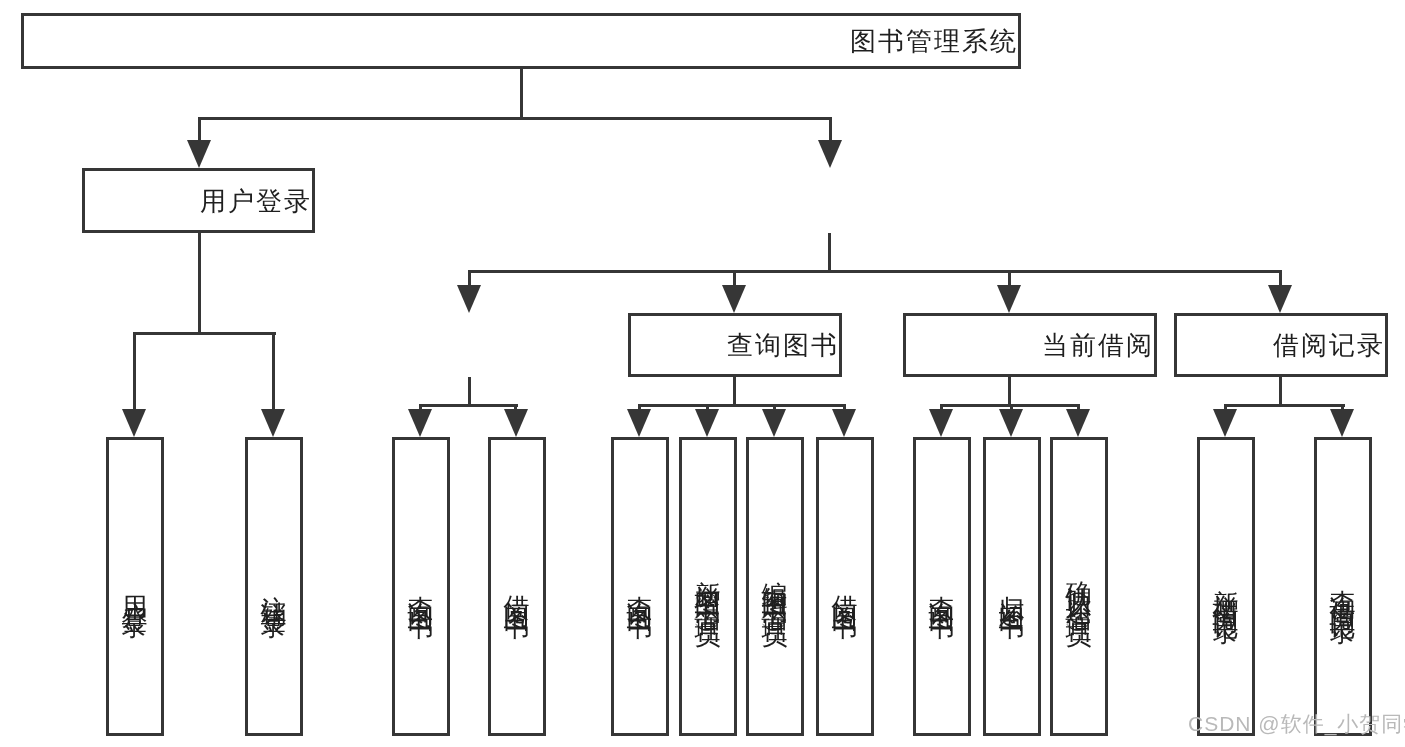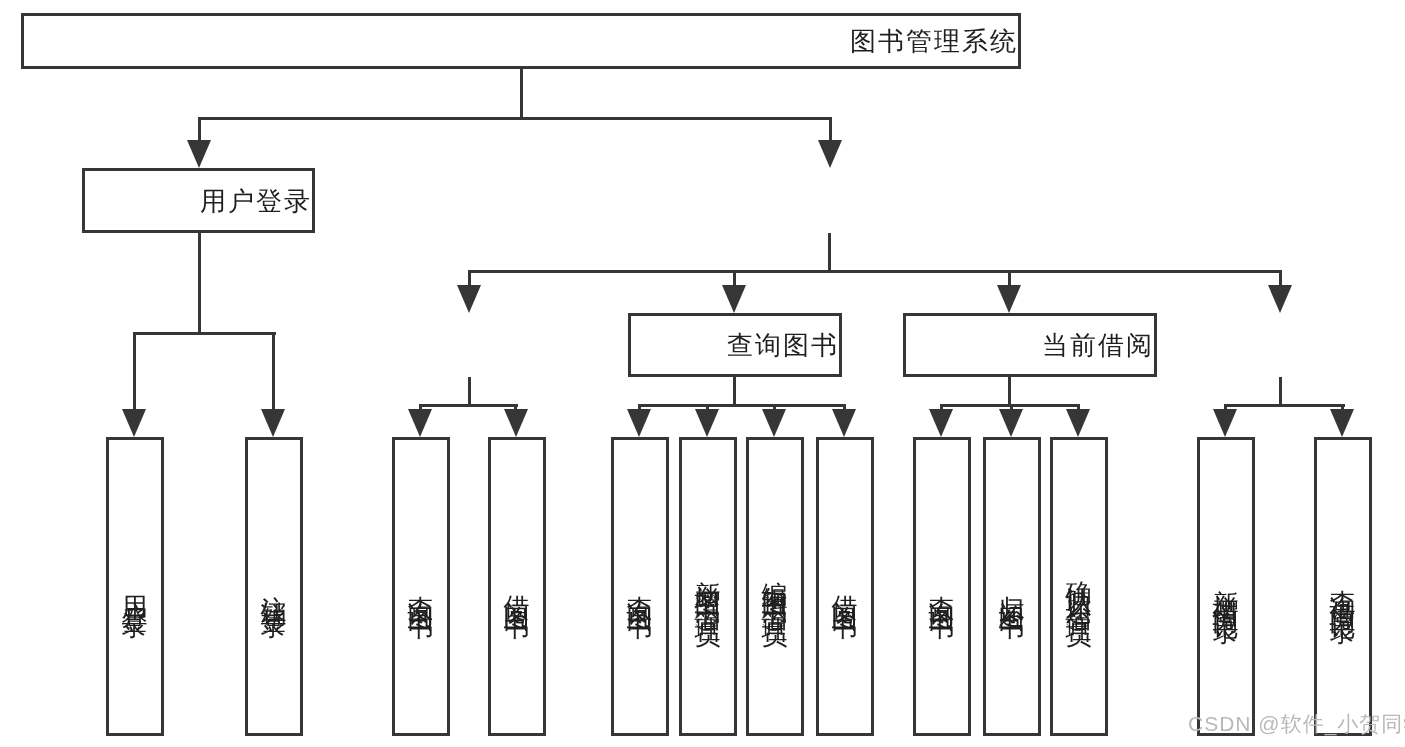--- a/index.html
+++ b/index.html
@@ -73,20 +73,23 @@
   <div class="vline" style="left:1008px;top:270px;height:18px;"></div>
   <div class="arrow" style="left:997px;top:285px;"></div>
   <div class="vline" style="left:1279px;top:270px;height:18px;"></div>
   <div class="arrow" style="left:1268px;top:285px;"></div>
 
   <div class="box" style="left:628px;top:313px;width:214px;height:64px;">
     <span class="lbl">查询图书</span>
   </div>
   <div class="box" style="left:903px;top:313px;width:254px;height:64px;">
     <span class="lbl">当前借阅</span>
+  </div>
+  <div class="box" style="left:1174px;top:313px;width:214px;height:64px;">
+    <span class="lbl">借阅记录</span>
   </div>
 
   <div class="vline" style="left:468px;top:377px;height:30px;"></div>
   <div class="hline" style="left:419px;top:404px;width:99px;"></div>
   <div class="vline" style="left:419px;top:404px;height:8px;"></div>
   <div class="arrow" style="left:408px;top:409px;"></div>
   <div class="vline" style="left:514px;top:404px;height:8px;"></div>
   <div class="arrow" style="left:504px;top:409px;"></div>
 
   <div class="vline" style="left:733px;top:377px;height:30px;"></div>

